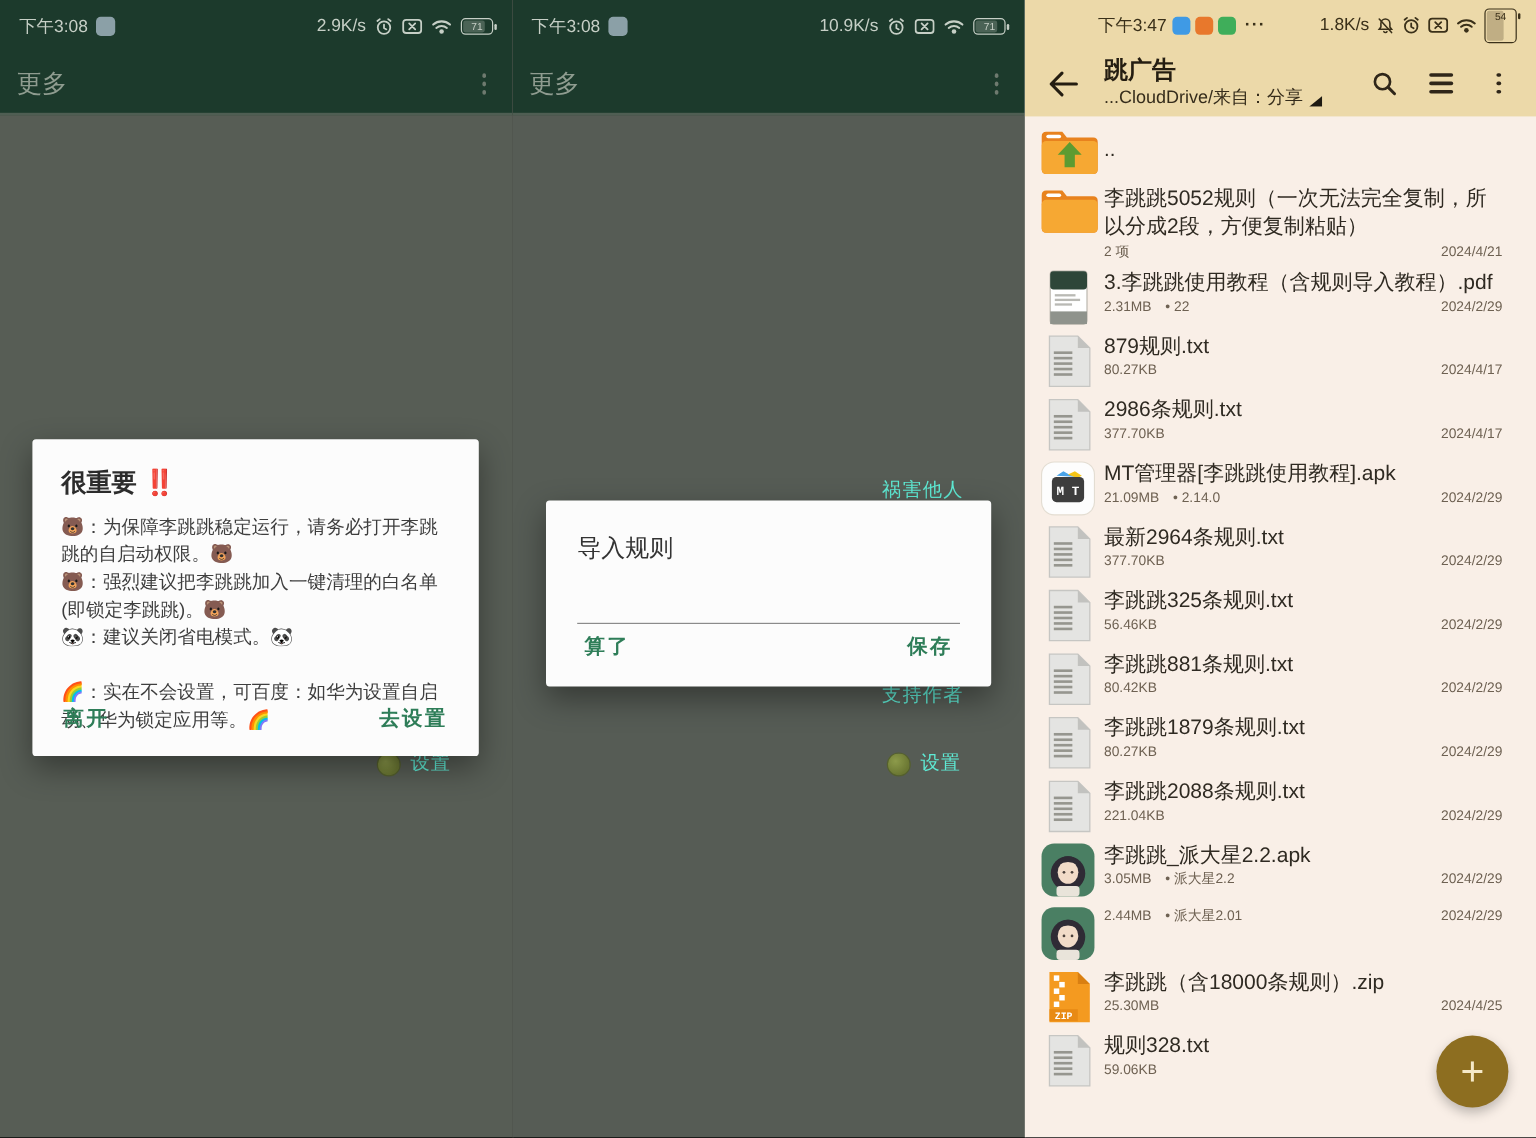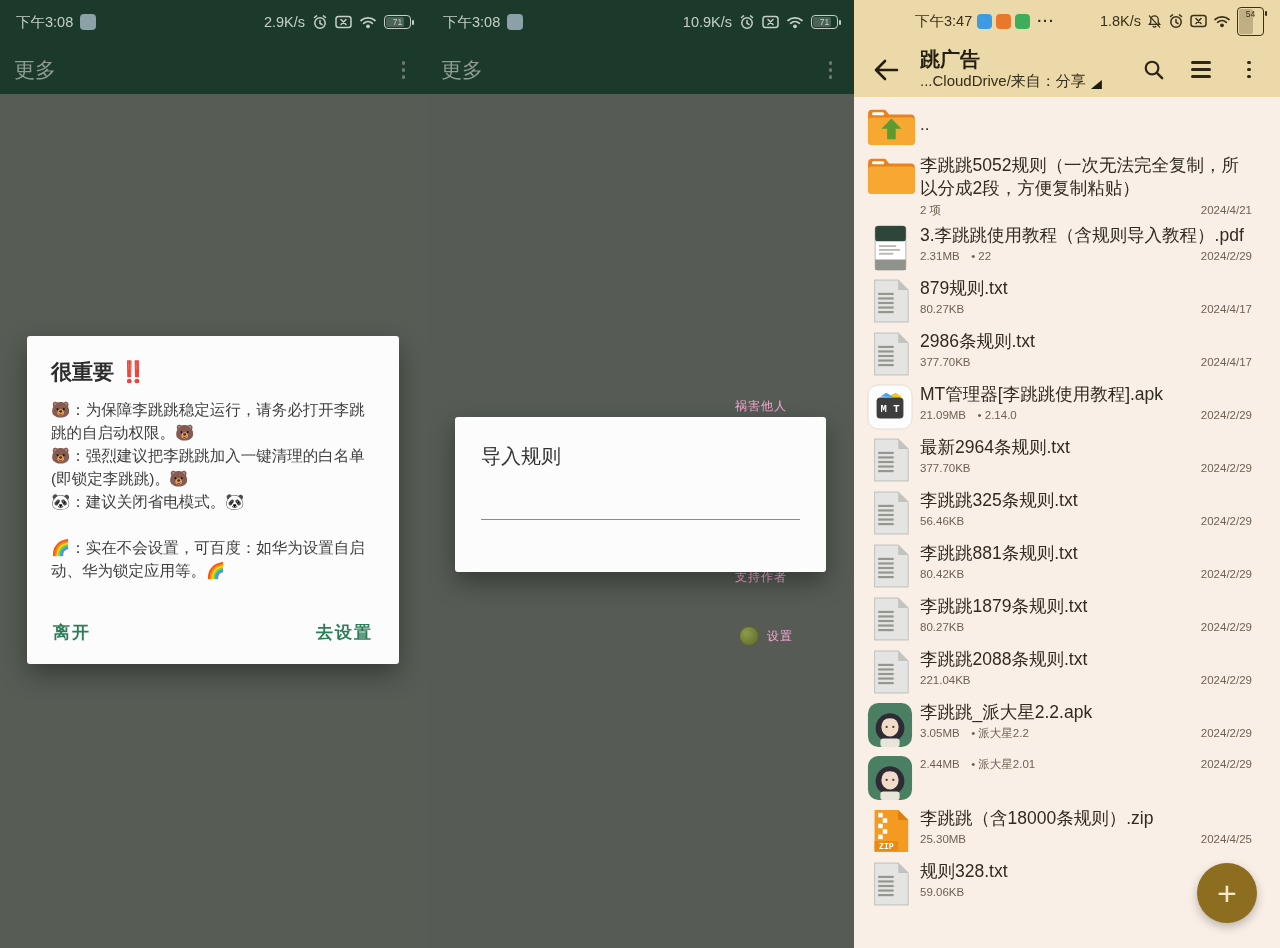--- a/index.html
+++ b/index.html
@@ -18,28 +18,28 @@
   .dark-sb{color:#c6cfc6;}
   .sb-group{display:flex;align-items:center;gap:7px;}
   .sb-badge{width:16px;height:16px;border-radius:4px;background:#9fb3bd;opacity:.85;}
   .appbar-dark{position:absolute;left:0;right:0;top:44px;height:52px;display:flex;align-items:center;
     justify-content:space-between;padding:0 16px 0 14px;box-sizing:border-box;}
   .appbar-dark .title{font-size:21px;color:#8f9c90;}
   .kebab{display:flex;flex-direction:column;gap:3.5px;padding:6px;}
   .kebab i{width:3.5px;height:3.5px;border-radius:50%;background:#7b877c;}
   .kebab-dark2 i{background:#6e7a6f;}
 
-  .dim-item{position:absolute;display:flex;align-items:center;gap:8px;color:#f9a8d4;font-size:12px;}
+  .dim-item{position:absolute;display:flex;align-items:center;gap:8px;color:#5eead4;font-size:16px;}
   .dim-label{letter-spacing:1px;}
   .coin{width:20px;height:20px;border-radius:50%;background:radial-gradient(circle at 35% 35%,#93a24a,#6d7a2f 70%);
     border:1.5px solid #55612a;box-sizing:border-box;opacity:.9;}
 
   .dialog{position:absolute;background:#fcfcfc;border-radius:3px;
     box-shadow:0 10px 26px rgba(0,0,0,.38);box-sizing:border-box;z-index:5;}
-  #warn-dialog{left:27px;top:336px;width:372px;height:328px;padding:22px 24px 14px;}
+  #warn-dialog{left:27px;top:366px;width:372px;height:264px;padding:22px 24px 14px;}
   #warn-dialog .d-title{font-size:21px;font-weight:700;color:#2c2c2c;}
   #warn-dialog .d-title .bang{color:#e03b30;font-weight:800;margin-left:6px;}
   #warn-dialog .d-body{margin-top:13px;font-size:15.5px;line-height:1.48;color:#3e3e3e;white-space:pre-line;}
   .d-actions{position:absolute;left:24px;right:24px;bottom:14px;display:flex;justify-content:space-between;}
   .d-btn{color:#2e7d58;font-size:17px;font-weight:600;letter-spacing:2px;cursor:pointer;background:none;border:none;
     font-family:"Liberation Sans",sans-serif;padding:6px 2px;}
   #import-dialog{left:28px;top:417px;width:371px;height:155px;padding:26px 26px 12px;}
   #import-dialog .d-title{font-size:20px;color:#333;}
   .input-line{position:absolute;left:26px;right:26px;top:80px;height:22px;border-bottom:1.5px solid #8b8b8b;}
   #import-dialog .d-actions{bottom:16px;left:30px;right:30px;}
@@ -190,20 +190,24 @@
       <span class="dim-label">支持作者</span>
     </div>
     <div class="dim-item" style="left:312px;top:626px;">
       <span class="coin"></span>
       <span class="dim-label">设置</span>
     </div>
 
     <div class="dialog" id="import-dialog">
       <div class="d-title">导入规则</div>
       <div class="input-line"></div>
+      <div class="d-actions">
+        <button class="d-btn">算了</button>
+        <button class="d-btn">保存</button>
+      </div>
     </div>
   </section>
 
   <section class="screen" id="screen-right">
     <div class="tan-chrome">
       <div class="statusbar tan-sb" style="height:42px;">
         <div class="sb-group" style="gap:5px;margin-left:45px;">
           <span>下午3:47</span>
           <span class="mini-badges">
             <span class="mini-badge" style="background:#3f9ae5;"></span>

